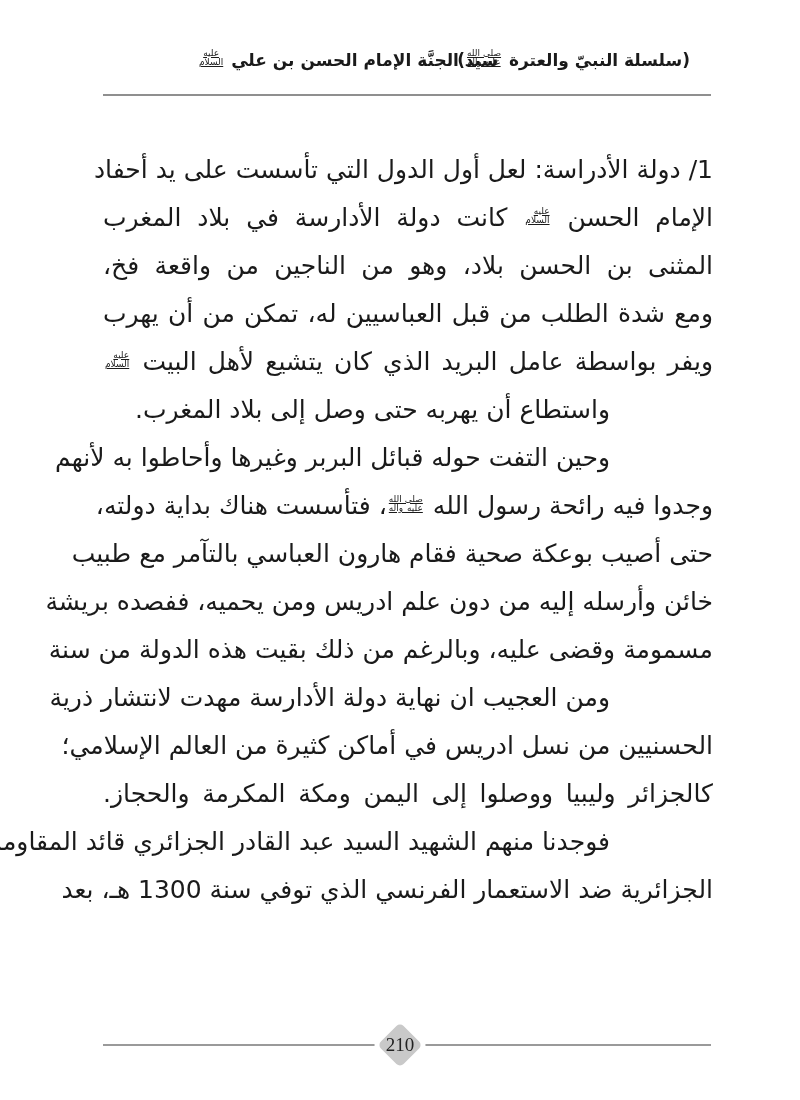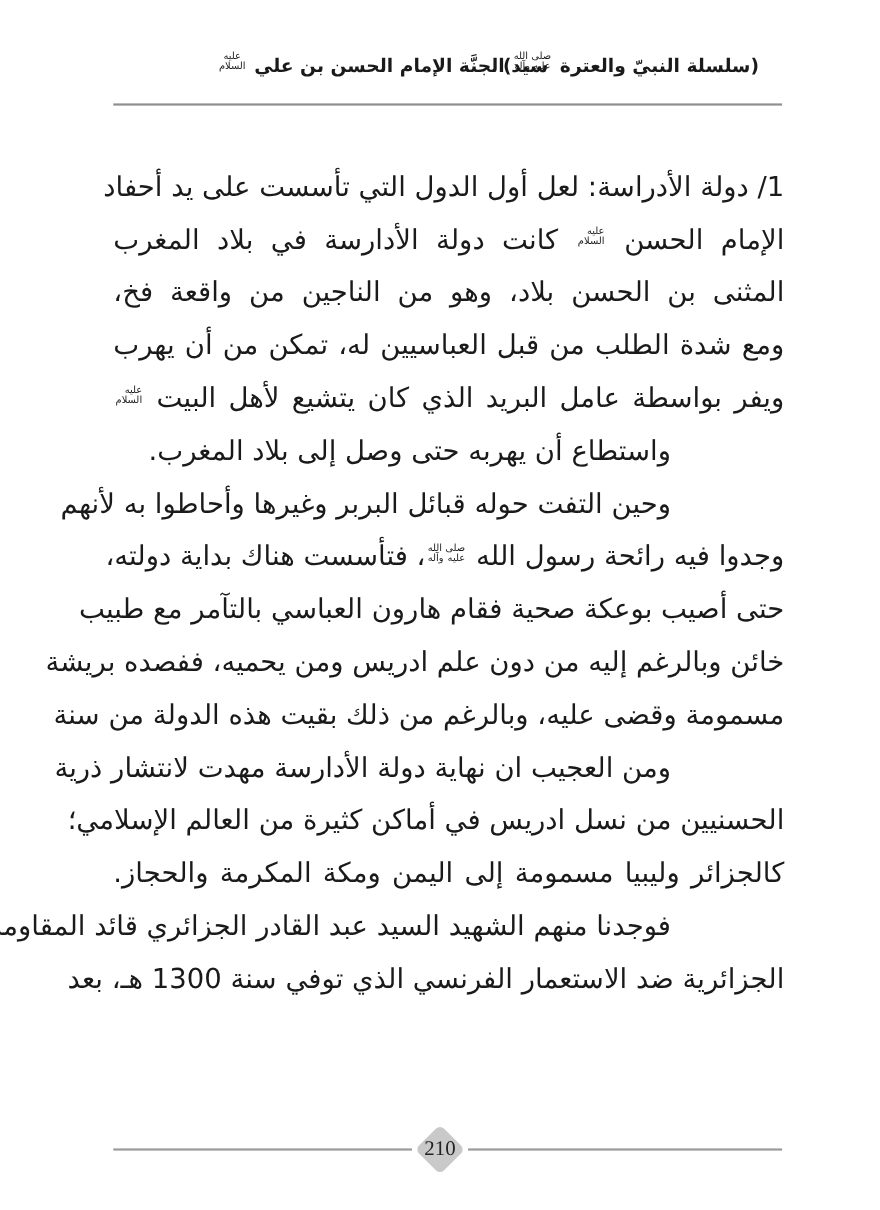--- a/index.html
+++ b/index.html
@@ -42,21 +42,21 @@
   
   .hon{
     display:inline-block;
     text-align:center;
     font-size:9px;font-weight:400;
     line-height:1.05;
     vertical-align:middle;
     margin:0 2px;
     transform:translateY(-3px);
   }
-  .hon div{white-space:nowrap;}
+  .hon div{white-space:nowrap;text-decoration:underline;}
   
   .f-line{
     position:absolute;top:1044px;left:103px;width:608px;height:2px;
     background:#9a9a9a;
   }
   .diamond{
     position:absolute;top:1024px;left:379px;
     width:32px;height:32px;
     background:#c9c9c9;
     border:5px solid #ffffff;
@@ -87,25 +87,25 @@
   <main class="body" id="body-text">
       <div class="line">1/ دولة الأدراسة: لعل أول الدول التي تأسست على يد أحفاد</div>
       <div class="line">الإمام الحسن <span class="hon"><div>عليه</div><div>السلام</div></span> كانت دولة الأدارسة في بلاد المغرب</div>
       <div class="line">المثنى بن الحسن بلاد، وهو من الناجين من واقعة فخ،</div>
       <div class="line">ومع شدة الطلب من قبل العباسيين له، تمكن من أن يهرب</div>
       <div class="line">ويفر بواسطة عامل البريد الذي كان يتشيع لأهل البيت <span class="hon"><div>عليه</div><div>السلام</div></span></div>
       <div class="line indent endline">واستطاع أن يهربه حتى وصل إلى بلاد المغرب.</div>
       <div class="line indent">وحين التفت حوله قبائل البربر وغيرها وأحاطوا به لأنهم</div>
       <div class="line">وجدوا فيه رائحة رسول الله <span class="hon"><div>صلى الله</div><div>عليه وآله</div></span>، فتأسست هناك بداية دولته،</div>
       <div class="line">حتى أصيب بوعكة صحية فقام هارون العباسي بالتآمر مع طبيب</div>
-      <div class="line">خائن وبالرغم إليه من دون علم ادريس ومن يحميه، ففصده بريشة</div>
+      <div class="line">خائن وأرسله إليه من دون علم ادريس ومن يحميه، ففصده بريشة</div>
       <div class="line">مسمومة وقضى عليه، وبالرغم من ذلك بقيت هذه الدولة من سنة</div>
       <div class="line indent">ومن العجيب ان نهاية دولة الأدارسة مهدت لانتشار ذرية</div>
       <div class="line">الحسنيين من نسل ادريس في أماكن كثيرة من العالم الإسلامي؛</div>
-      <div class="line">كالجزائر وليبيا مسمومة إلى اليمن ومكة المكرمة والحجاز.</div>
+      <div class="line">كالجزائر وليبيا ووصلوا إلى اليمن ومكة المكرمة والحجاز.</div>
       <div class="line indent">فوجدنا منهم الشهيد السيد عبد القادر الجزائري قائد المقاومة</div>
       <div class="line">الجزائرية ضد الاستعمار الفرنسي الذي توفي سنة 1300 هـ، بعد</div>
     </main>
 
   <footer>
     <div class="f-line"></div>
     <div class="diamond">
       <span class="num">210</span>
     </div>
   </footer>

